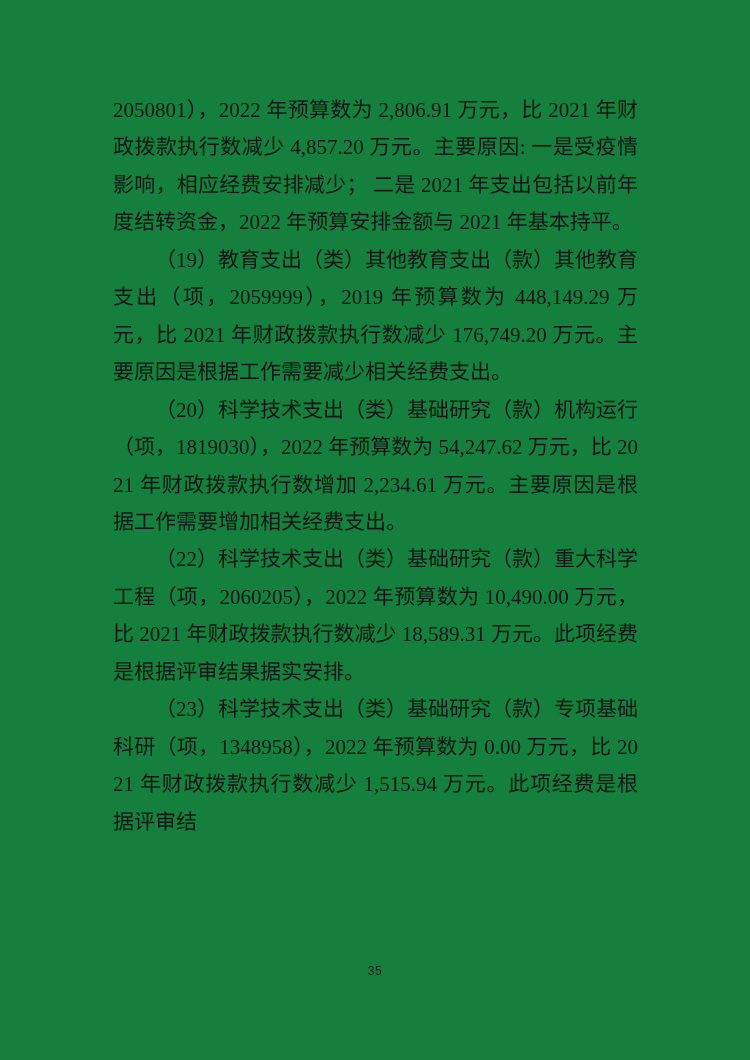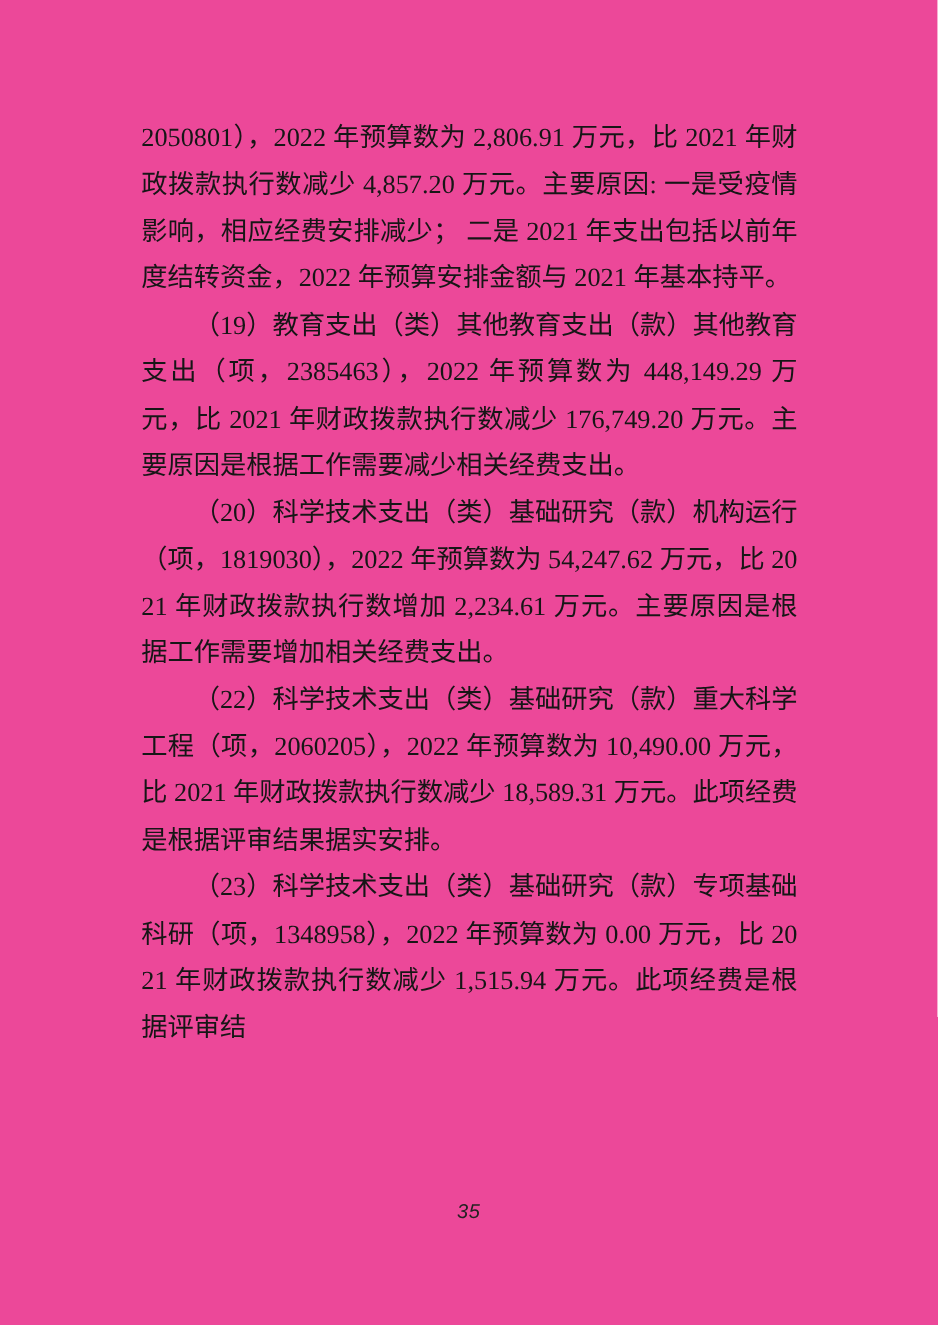--- a/index.html
+++ b/index.html
@@ -4,21 +4,21 @@
 <style>
   html, body {
     margin: 0;
     padding: 0;
     background: #ffffff;
   }
   .page {
     position: relative;
     width: 750px;
     height: 1060px;
-    background: #ec4899;
+    background: #15803d;
     overflow: hidden;
     font-family: "Liberation Serif", "DejaVu Serif", serif;
     color: #161616;
   }
   .text-block {
     position: absolute;
     left: 113px;
     top: 92px;
     width: 525px;
   }
@@ -37,34 +37,33 @@
   }
   .page-footer {
     position: absolute;
     left: 0;
     top: 961px;
     width: 100%;
     text-align: center;
   }
   .page-number {
     font-family: "Liberation Sans", "DejaVu Sans", sans-serif;
-    font-size: 16px;
+    font-size: 12px;
     color: #222222;
     letter-spacing: 0.5px;
-    font-style: italic;
   }
 </style>
 </head>
 <body>
 
 <div class="page">
 
   <main class="text-block" id="paragraph-container">
       <p class="doc-para">2050801），2022 年预算数为 2,806.91 万元，比 2021 年财政拨款执行数减少 4,857.20 万元。主要原因: 一是受疫情影响，相应经费安排减少； 二是 2021 年支出包括以前年度结转资金，2022 年预算安排金额与 2021 年基本持平。</p>
-      <p class="doc-para indent">（19）教育支出（类）其他教育支出（款）其他教育支出（项，2385463），2022 年预算数为 448,149.29 万元，比 2021 年财政拨款执行数减少 176,749.20 万元。主要原因是根据工作需要减少相关经费支出。</p>
+      <p class="doc-para indent">（19）教育支出（类）其他教育支出（款）其他教育支出（项，2059999），2019 年预算数为 448,149.29 万元，比 2021 年财政拨款执行数减少 176,749.20 万元。主要原因是根据工作需要减少相关经费支出。</p>
       <p class="doc-para indent">（20）科学技术支出（类）基础研究（款）机构运行（项，1819030），2022 年预算数为 54,247.62 万元，比 2021 年财政拨款执行数增加 2,234.61 万元。主要原因是根据工作需要增加相关经费支出。</p>
       <p class="doc-para indent">（22）科学技术支出（类）基础研究（款）重大科学工程（项，2060205），2022 年预算数为 10,490.00 万元，比 2021 年财政拨款执行数减少 18,589.31 万元。此项经费是根据评审结果据实安排。</p>
       <p class="doc-para indent">（23）科学技术支出（类）基础研究（款）专项基础科研（项，1348958），2022 年预算数为 0.00 万元，比 2021 年财政拨款执行数减少 1,515.94 万元。此项经费是根据评审结</p>
     </main>
 
   <footer class="page-footer">
     <span class="page-number">35</span>
   </footer>
 
 </div>

